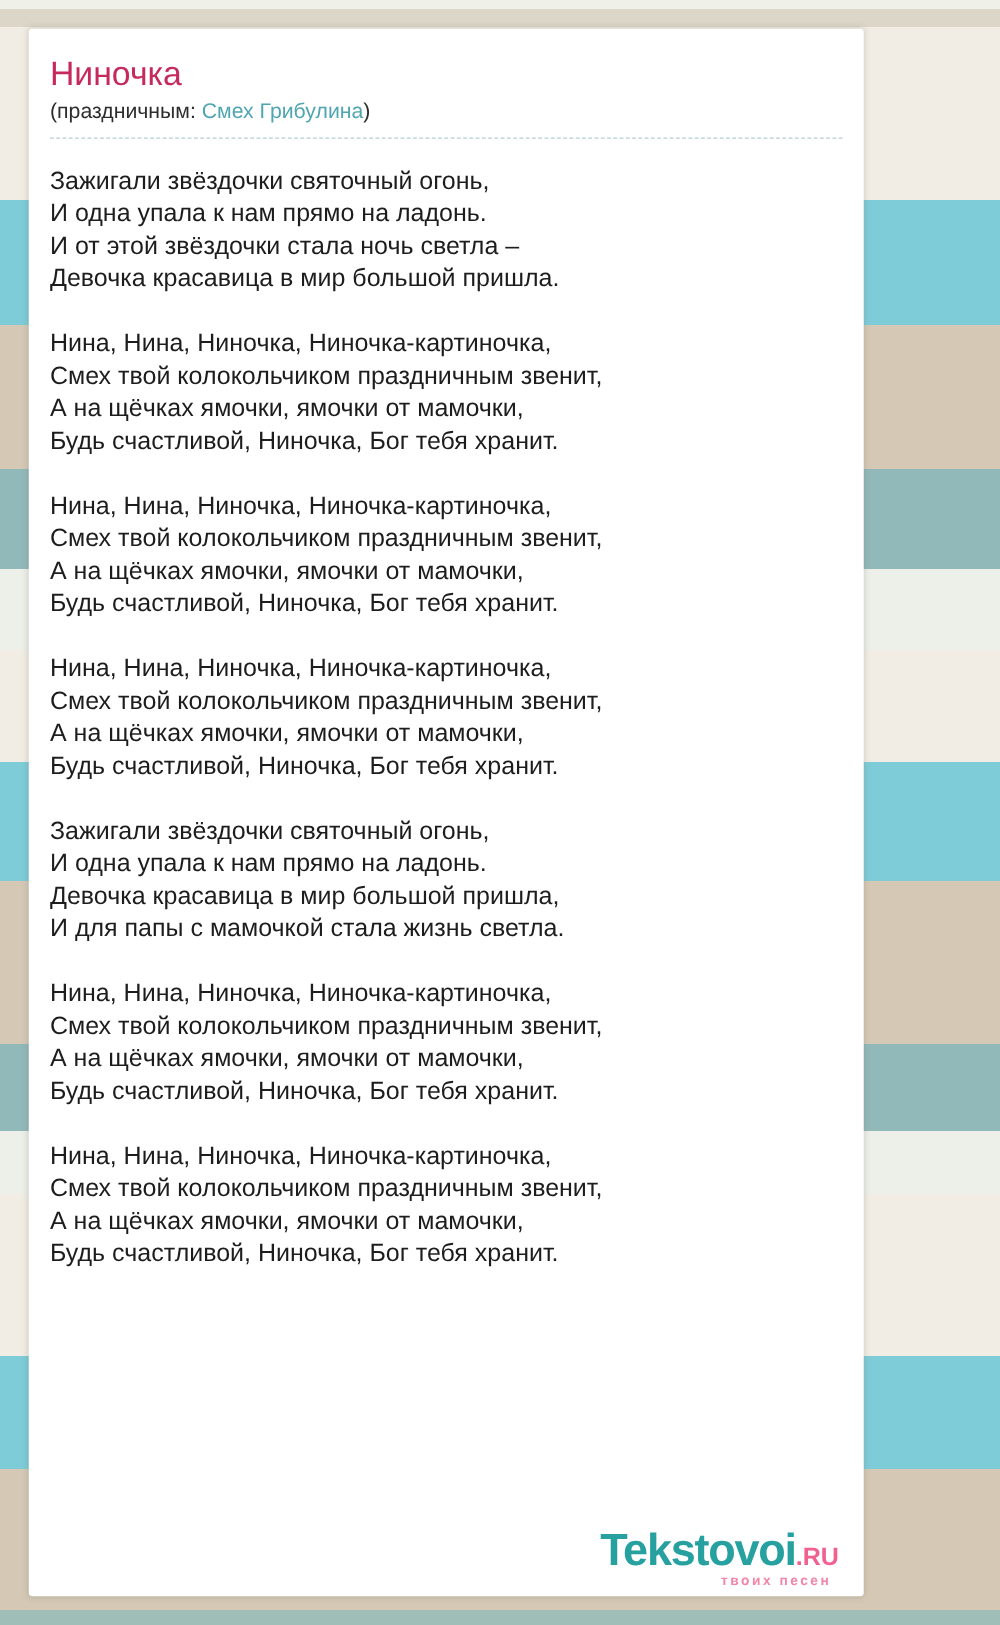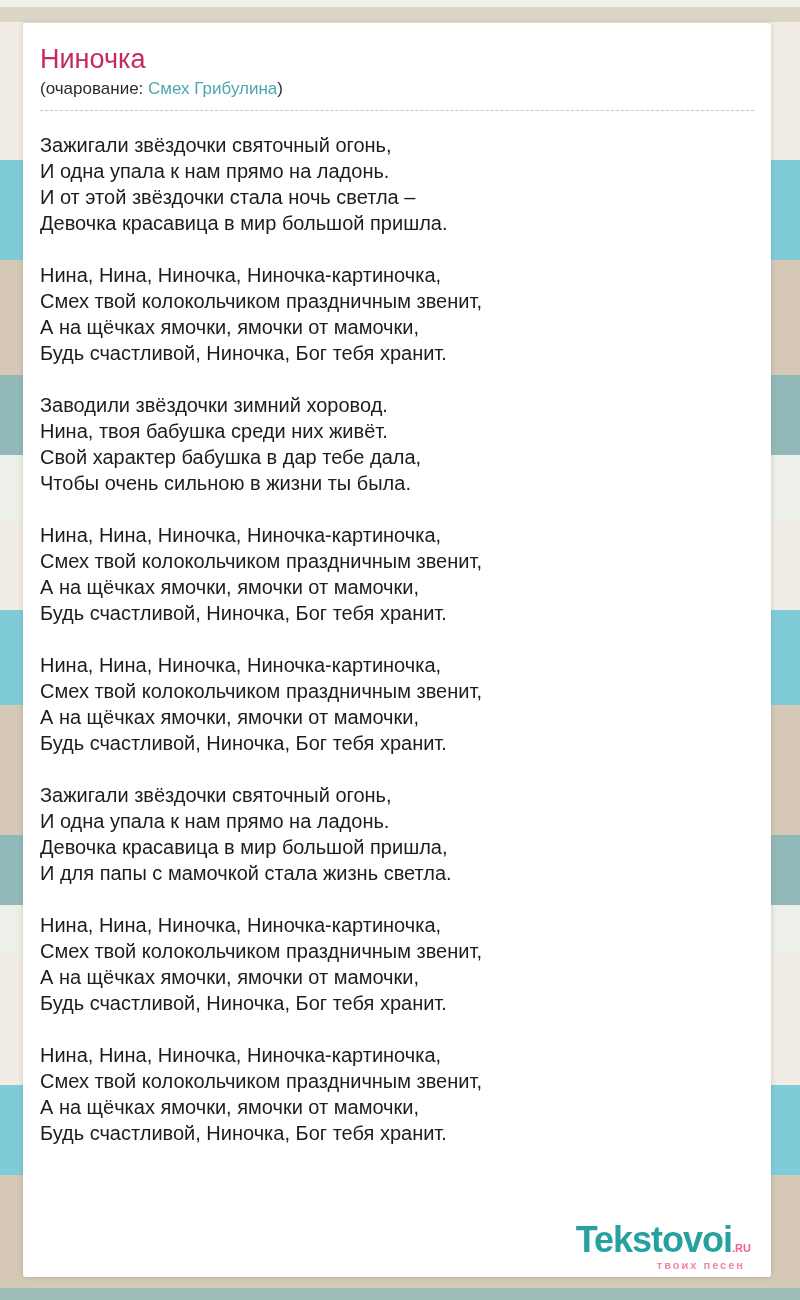--- a/index.html
+++ b/index.html
@@ -29,21 +29,21 @@
       #edefe9 905px, #edefe9 955px,
       #f2ede4 955px, #f2ede4 1085px,
       #7fccd9 1085px, #7fccd9 1175px,
       #d5c9b6 1175px, #d5c9b6 1288px,
       #9fbeb8 1288px, #9fbeb8 1300px);
   }
   .panel {
     position: absolute;
     left: 23px;
     top: 23px;
-    width: 748px;
+    width: 668px;
     height: 1254px;
     background: #ffffff;
     border-radius: 3px;
     box-shadow: 0 0 5px rgba(90, 90, 80, 0.25);
     padding: 22px 17px 12px 17px;
   }
   .page-title {
     font-size: 27px;
     font-weight: 400;
     line-height: 28px;
@@ -80,21 +80,21 @@
     text-decoration: none;
     cursor: pointer;
   }
   .logo-main {
     font-size: 36px;
     font-weight: 700;
     letter-spacing: -1px;
     color: var(--logo-teal, #27a0a0);
   }
   .logo-ru {
-    font-size: 11px;
+    font-size: 20px;
     font-weight: 700;
     text-transform: uppercase;
     color: var(--logo-pink, #f0618f);
   }
   .logo-tagline {
     margin-top: 2px;
     margin-right: 6px;
     font-size: 11px;
     font-weight: 700;
     letter-spacing: 2px;
@@ -103,35 +103,31 @@
 </style>
 </head>
 <body>
 
 <div class="bg-stripes"></div>
 
 <div class="panel">
 
   <h1 class="page-title">Ниночка</h1>
 
-  <div class="subtitle-row"><span>(очарование: </span><a class="artist-link">Смех Грибулина</a><span>)</span></div>
+  <div class="subtitle-row"><span>(праздничным: </span><a class="artist-link">Смех Грибулина</a><span>)</span></div>
 
   <div class="lyrics">
     <p>Зажигали звёздочки святочный огонь,
 И одна упала к нам прямо на ладонь.
 И от этой звёздочки стала ночь светла –
 Девочка красавица в мир большой пришла.</p>
     <p>Нина, Нина, Ниночка, Ниночка-картиночка,
 Смех твой колокольчиком праздничным звенит,
 А на щёчках ямочки, ямочки от мамочки,
 Будь счастливой, Ниночка, Бог тебя хранит.</p>
-    <p>Заводили звёздочки зимний хоровод.
-Нина, твоя бабушка среди них живёт.
-Свой характер бабушка в дар тебе дала,
-Чтобы очень сильною в жизни ты была.</p>
     <p>Нина, Нина, Ниночка, Ниночка-картиночка,
 Смех твой колокольчиком праздничным звенит,
 А на щёчках ямочки, ямочки от мамочки,
 Будь счастливой, Ниночка, Бог тебя хранит.</p>
     <p>Нина, Нина, Ниночка, Ниночка-картиночка,
 Смех твой колокольчиком праздничным звенит,
 А на щёчках ямочки, ямочки от мамочки,
 Будь счастливой, Ниночка, Бог тебя хранит.</p>
     <p>Зажигали звёздочки святочный огонь,
 И одна упала к нам прямо на ладонь.

